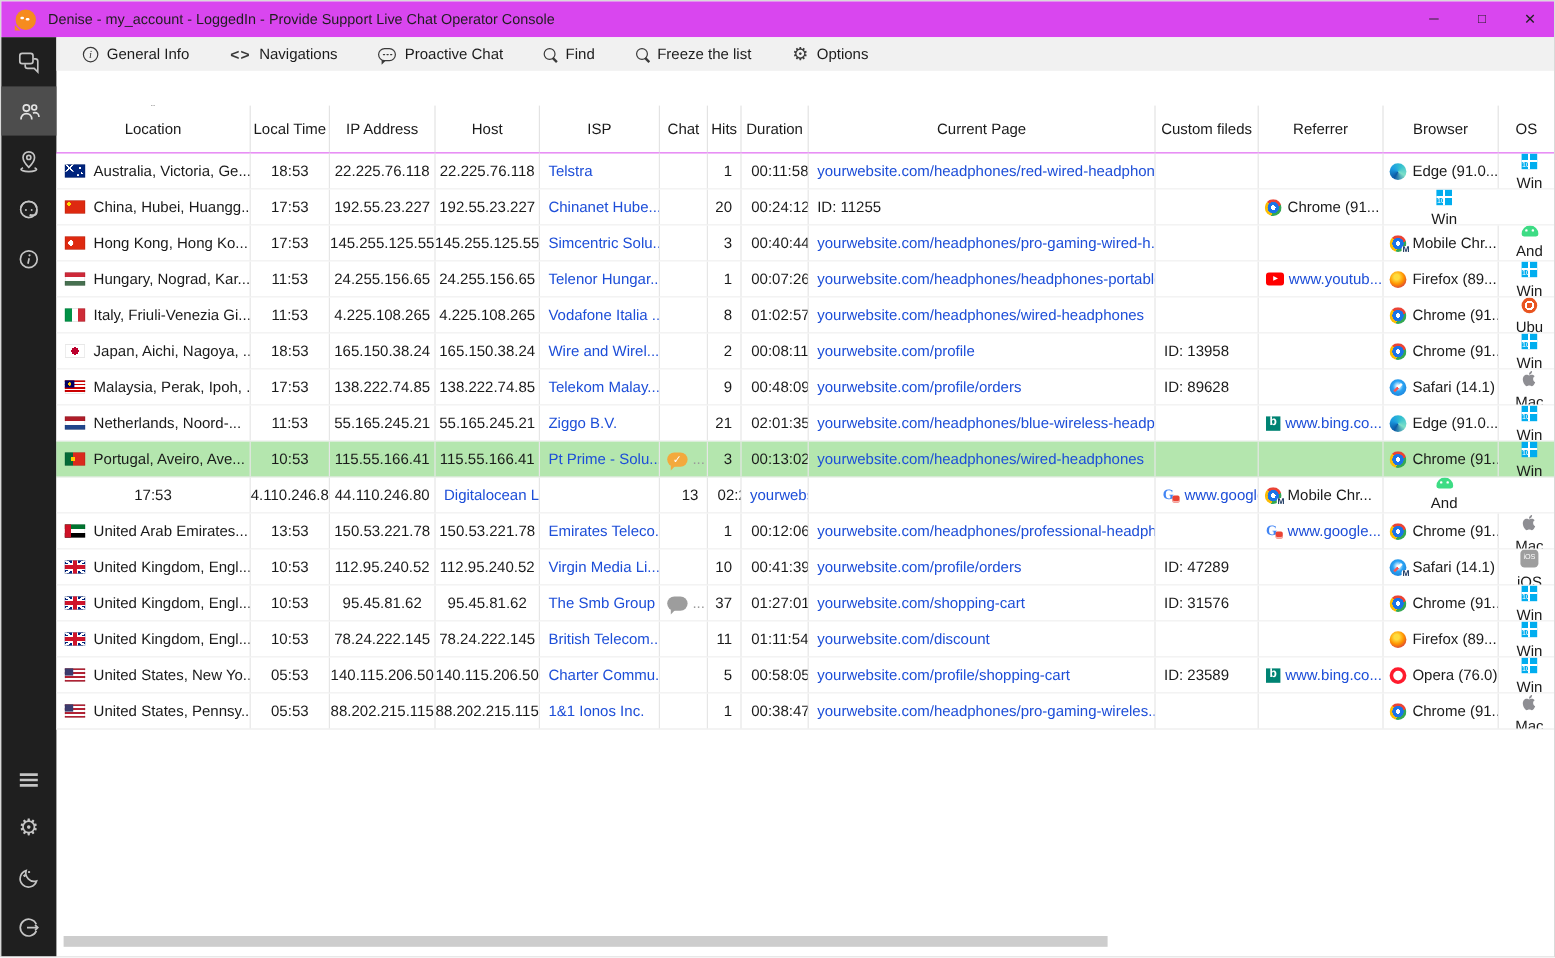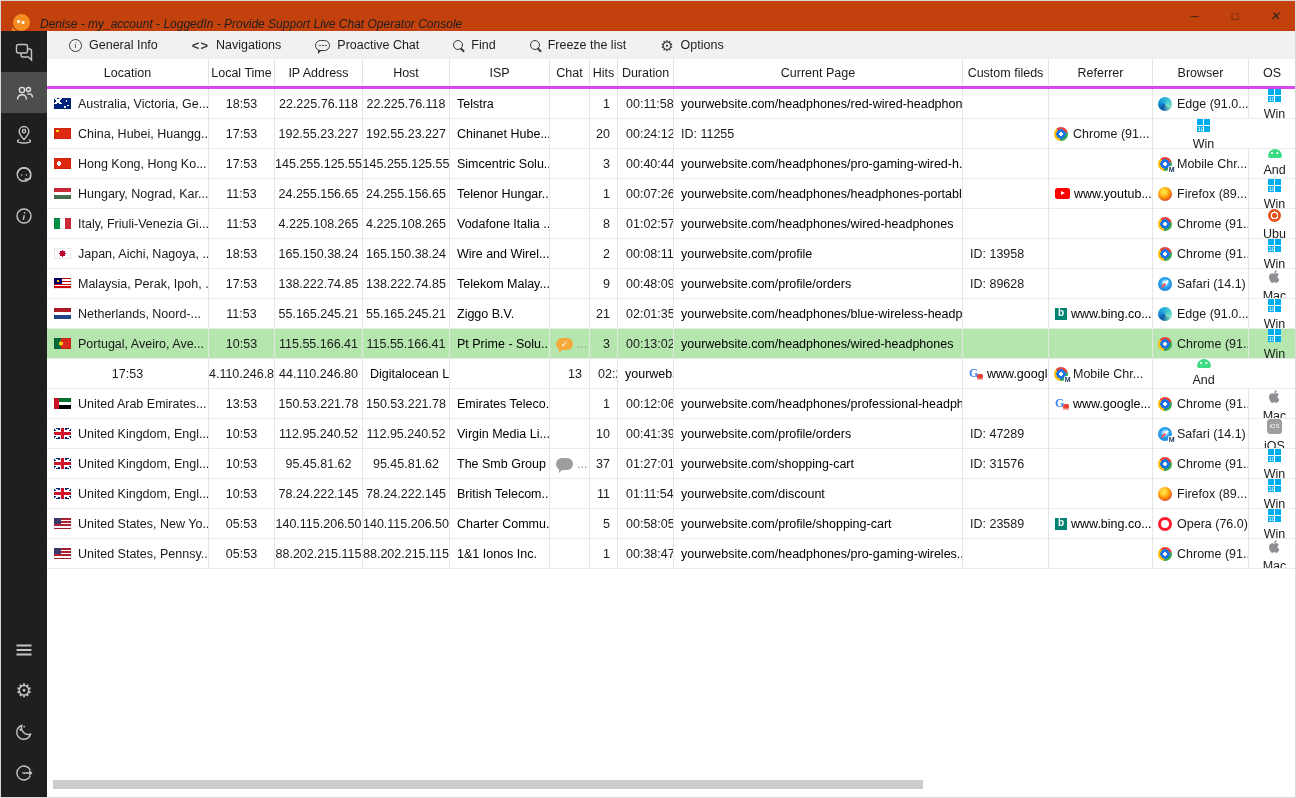--- a/index.html
+++ b/index.html
@@ -1,21 +1,21 @@
 <!DOCTYPE html>
 <html><head>
 <meta charset="utf-8">
 <style>
   * { margin:0; padding:0; box-sizing:border-box; }
   html,body { width:1296px; height:798px; overflow:hidden; }
   body { font-family:"Liberation Sans", sans-serif; background:#fff; }
   .app { position:relative; width:1296px; height:798px; background:#fff; border:1px solid #d9d9d9; overflow:hidden; }
 
   
-  .titlebar { position:absolute; left:0; top:0; right:0; height:30px; background:#c2410c; display:flex; align-items:flex-end;font-style:italic; }
+  .titlebar { position:absolute; left:0; top:0; right:0; height:30px; background:#d946ef; display:flex; align-items:center; }
   .logo { width:17px; height:17px; border-radius:50%; background:#f68b1f; margin-left:12px; position:relative; flex:none; }
   .logo::before { content:""; position:absolute; left:4px; top:6px; width:2.5px; height:2.5px; border-radius:50%; background:#fff; box-shadow:4.5px 1px 0 0 #fff; }
   .logo::after { content:""; position:absolute; left:-1px; bottom:-1px; width:5px; height:5px; background:#f68b1f; clip-path:polygon(0 100%, 100% 0, 100% 100%); transform:scaleX(-1); }
   .title-text { font-size:12px; color:#1f1f1f; margin-left:10px; white-space:nowrap; }
   .win-controls { margin-left:auto; display:flex; height:30px; }
   .win-btn { width:40px; height:30px; display:flex; align-items:center; justify-content:center; font-size:11px; color:#222; cursor:default; }
   .win-btn.close { font-size:12px; }
 
   
   .sidebar { position:absolute; left:0; top:30px; bottom:0; width:46px; background:#1f1f1f; display:flex; flex-direction:column; }
@@ -35,37 +35,37 @@
   .ico-bubble::before { content:""; position:absolute; left:3px; top:4px; width:1.6px; height:1.6px; border-radius:50%; background:#3a3a3a; box-shadow:3px 0 0 #3a3a3a, 6px 0 0 #3a3a3a; }
   .ico-bubble::after { content:""; position:absolute; left:2px; bottom:-4px; border-left:4px solid #3a3a3a; border-bottom:4px solid transparent; }
   .ico-magnifier { position:relative; width:11px; height:11px; display:inline-block; }
   .ico-magnifier::before { content:""; position:absolute; left:0; top:0; width:8px; height:8px; border:1.3px solid #3a3a3a; border-radius:50%; }
   .ico-magnifier::after { content:""; position:absolute; right:-1px; bottom:0; width:5px; height:1.5px; background:#3a3a3a; transform:rotate(45deg); }
   .ico-gear { font-size:15px; color:#3a3a3a; line-height:1; }
 
   
   .table { position:absolute; left:46px; top:58px; right:0; }
   .header-row, .row { display:grid; grid-template-columns:162px 66px 88px 87px 100px 40px 28px 56px 289px 86px 104px 96px 1fr; }
-  .header-row { height:30px; border-bottom:3px solid #d946ef; }
+  .header-row { height:40px; border-bottom:1px solid #d946ef;margin-top:29px; }
   .th { position:relative; display:flex; align-items:center; justify-content:center; font-size:12.5px; color:#1a1a1a; border-right:1px solid #e3e3e3; white-space:nowrap; overflow:hidden; }
   .th:last-child { border-right:none; }
   .sort-caret { position:absolute; top:-2px; left:50%; transform:translateX(-50%); font-size:10px; color:#1a1a1a; }
   .row { height:30px; border-bottom:1px solid #ebebeb; background:#fff; }
   .row.highlighted { background:#b4e6ae; }
   .td { display:flex; align-items:center; font-size:12.5px; color:#1a1a1a; border-right:1px solid #e6e6e6; white-space:nowrap; overflow:hidden; padding-left:7px; }
   .td:last-child { border-right:none;flex-direction:column; }
   .c-time, .c-ip, .c-host { justify-content:center; padding-left:0; }
   .td.c-hits { justify-content:flex-end; padding-right:7px; padding-left:0; }
   .td.c-duration { padding-left:8px; }
   .td.c-location { gap:7px;text-align:center; }
   .td.c-chat { gap:4px; padding-left:6px; }
   .td.c-referrer { gap:4px; padding-left:6px; }
   .td.c-browser { gap:5px; padding-left:5px;align-items:center; }
   .td.c-os { gap:5px; padding-left:5px; }
-  .link { color:#000000; }
+  .link { color:#1d4ed8; }
   .dots { color:#9a9a9a; }
 
   
   .bubble { position:relative; display:inline-block; width:17px; height:12px; border-radius:6px; background:currentColor; flex:none; }
   .bubble::after { content:""; position:absolute; left:3px; bottom:-3px; border-left:4px solid currentColor; border-bottom:4px solid transparent; }
   .bubble.active { color:#f3a93c; }
   .bubble.ended { color:#9d9d9d; }
   .bubble .check { position:absolute; left:0; right:0; top:0; bottom:0; color:#fff; font-size:9px; line-height:12px; text-align:center; }
 
   

